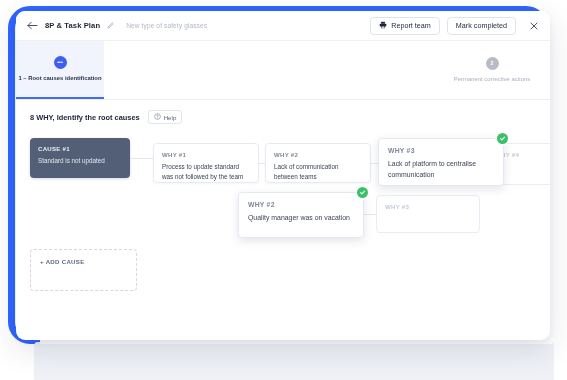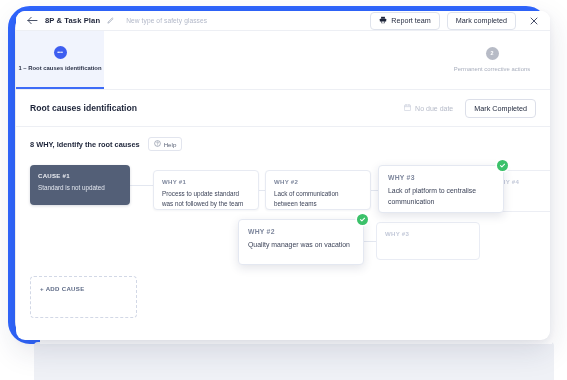--- a/index.html
+++ b/index.html
@@ -28,21 +28,21 @@
   
   .modal{
     position:absolute;left:16px;top:11px;width:534px;height:329px;
     background:#ffffff;border-radius:9px;
     box-shadow:0 10px 30px rgba(28,40,80,.13), 0 2px 6px rgba(28,40,80,.06);
     overflow:hidden;
   }
 
   
   .topbar{
-    height:20px;display:flex;align-items:center;padding:0 10px 0 9px;
+    height:30px;display:flex;align-items:center;padding:0 10px 0 9px;
     border-bottom:1px solid #edeff4;background:#fff;box-sizing:border-box;
   }
   .back-arrow{
     width:15px;height:15px;display:flex;align-items:center;justify-content:center;
     color:#4a5268;font-size:12px;cursor:pointer;flex:0 0 auto;
   }
   .doc-title{
     font-size:7.6px;font-weight:bold;color:#1d2439;margin-left:5px;letter-spacing:.1px;
     white-space:nowrap;
   }
@@ -231,37 +231,20 @@
       <div class="step active">
         <div class="step-bubble active">•••</div>
         <div class="step-label active">1 – Root causes identification</div>
       </div>
       <div class="step future">
         <div class="step-bubble future">2</div>
         <div class="step-label future">Permanent corrective actions</div>
       </div>
     </div>
 
-    <div class="section-head">
-      <div class="section-title">Root causes identification</div>
-      <div class="section-spacer"></div>
-      <div class="due-date">
-        <span>
-          <svg width="7" height="7" viewBox="0 0 9 9" fill="none">
-            <rect x=".5" y="1.3" width="8" height="7.2" rx="1" stroke="#c3c8d6" stroke-width=".8"></rect>
-            <path d="M.5 3.4h8" stroke="#c3c8d6" stroke-width=".8"></path>
-            <path d="M2.6.5v1.6M6.4.5v1.6" stroke="#c3c8d6" stroke-width=".8" stroke-linecap="round"></path>
-          </svg>
-        </span>
-        <span>No due date</span>
-      </div>
-      <div class="btn-mark">
-        <span>Mark Completed</span>
-      </div>
-    </div>
 
     <div class="sub-head">
       <div class="sub-title">8 WHY, Identify the root causes</div>
       <div class="help-chip">
         <span>
           <svg width="7" height="7" viewBox="0 0 9 9" fill="none">
             <circle cx="4.5" cy="4.5" r="3.7" stroke="#7b8398" stroke-width=".8"></circle>
             <path d="M3.5 3.5a1 1 0 1 1 1.3 1c-.3.2-.3.4-.3.7" stroke="#7b8398" stroke-width=".75" stroke-linecap="round"></path>
             <circle cx="4.5" cy="6.5" r=".5" fill="#7b8398"></circle>
           </svg>

